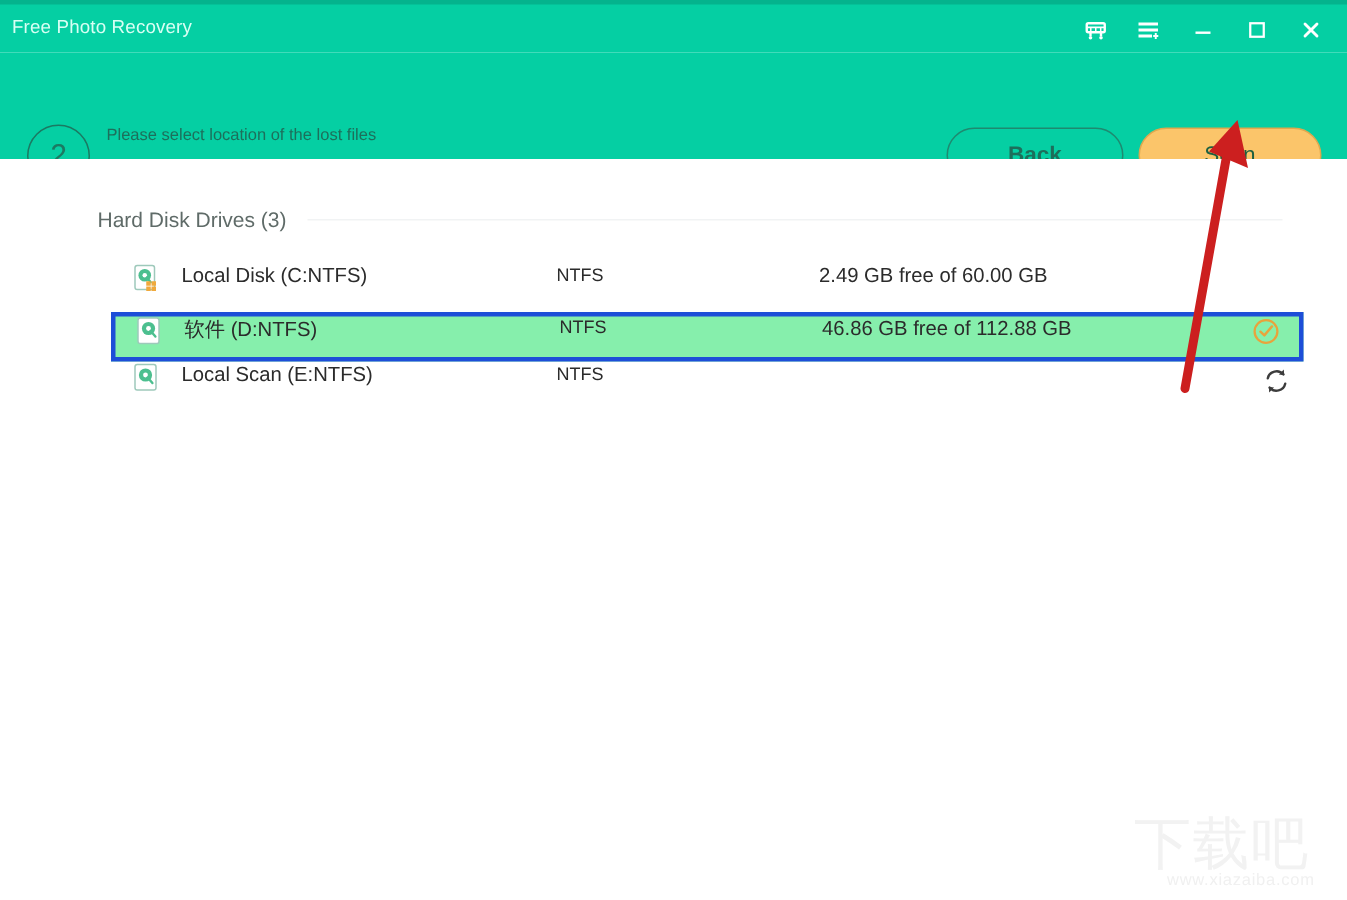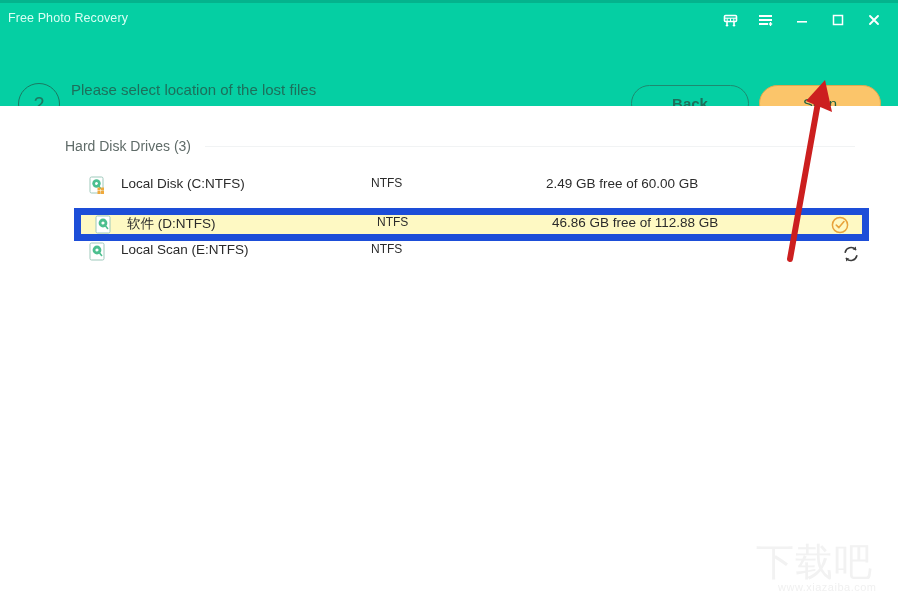--- a/index.html
+++ b/index.html
@@ -85,21 +85,21 @@
     justify-content: center;
     font-size: 20px;
     color: #1b7a62;
   }
   .header-texts {
     position: absolute;
     left: 71px;
     top: 44px;
   }
   .header-title {
-    font-size: 15px;
+    font-size: 11px;
     color: #1d6f5b;
     line-height: 22px;
     white-space: nowrap;
   }
   .header-sub {
     font-size: 13px;
     color: #3fb496;
     line-height: 19px;
     white-space: nowrap;
   }
@@ -182,22 +182,22 @@
   .drive-row {
     position: relative;
     height: 33px;
     display: flex;
     align-items: flex-start;
     box-sizing: border-box;
     border: 1px solid transparent;
     cursor: pointer;
   }
   .drive-row.selected {
-    background: #fef9c3;
-    border: 7px solid #1d4ed8;
+    background: #86efac;
+    border: 3px solid #1d4ed8;
   }
   .drive-icon {
     width: 22px;
     margin-left: 12px;
     display: flex;
     align-items: center;
     justify-content: center;
     flex: none;
   }
   .drive-name {

